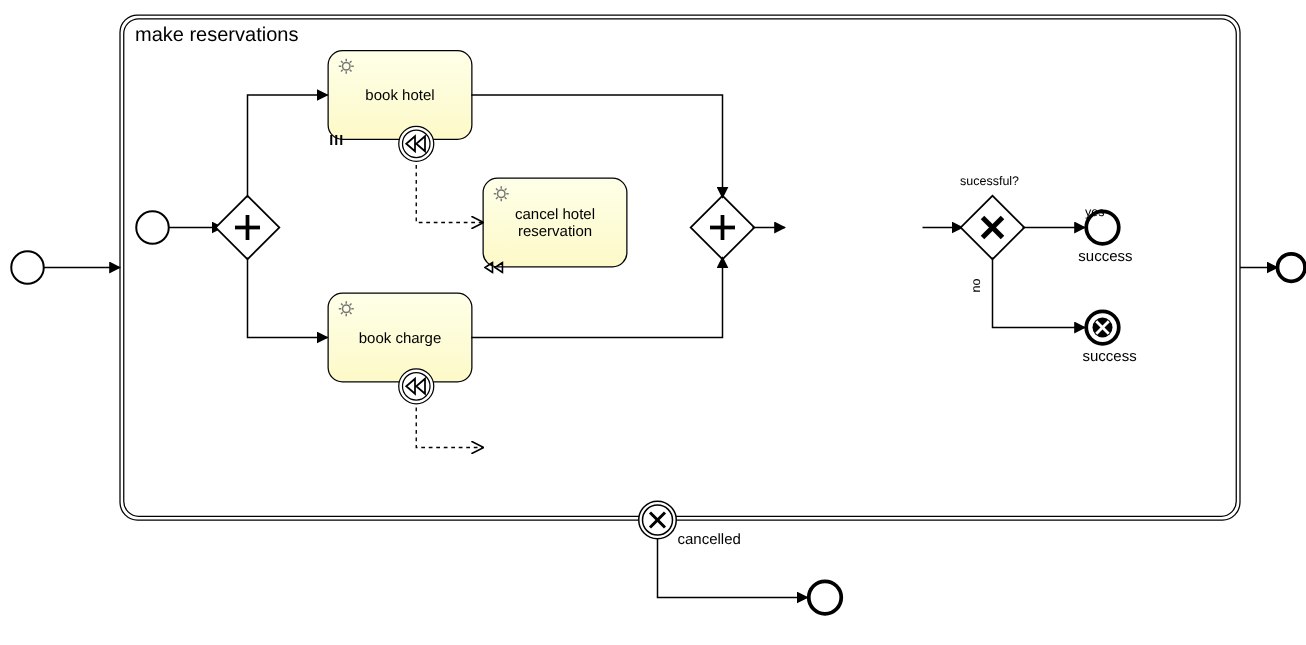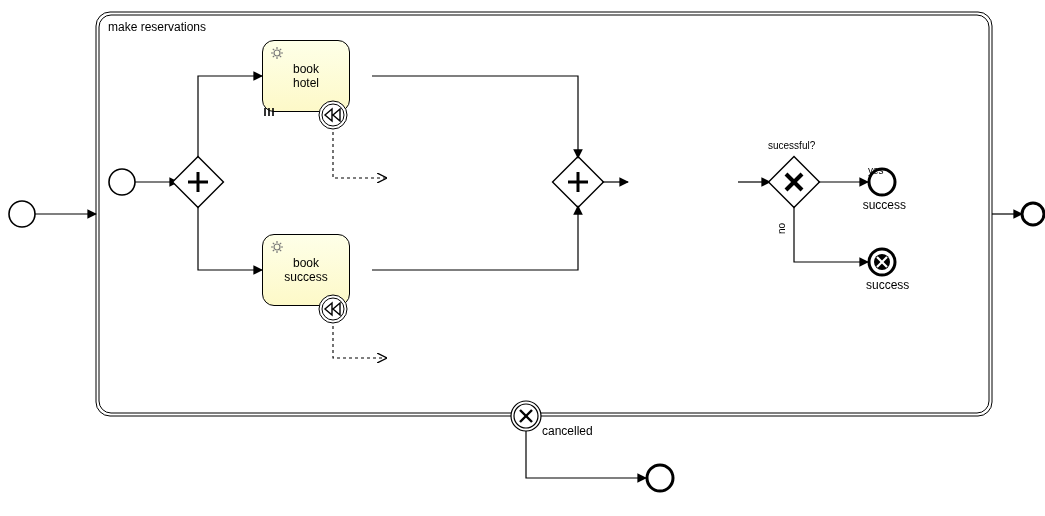--- a/index.html
+++ b/index.html
@@ -1,25 +1,25 @@
 <!DOCTYPE html>
 <html><head>
 <meta charset="utf-8">
 <style>
   html,body{margin:0;padding:0;background:#fff;font-family:Arial,Helvetica,sans-serif;font-size:12px;color:#000}
   .canvas{position:relative;width:1045px;height:516px}
   svg{position:absolute;left:0;top:0}
-  .task{position:absolute;width:88px;height:72px;border:1px solid #000;border-radius:12px;
-        background:linear-gradient(to bottom,#feffe8,#fdf9c8);box-sizing:border-box;padding:19px;text-align:center;
+  .task{position:absolute;width:116px;height:72px;border:1px solid #000;border-radius:12px;
+        background:linear-gradient(to bottom,#feffe8,#fdf9c8);box-sizing:border-box;padding:4px;text-align:center;
         display:flex;align-items:center;justify-content:center}
   .task-label{line-height:1.2}
   .task-icon{position:absolute;left:6px;top:4px}
   .marker-center{position:absolute;left:0;right:0;bottom:4px;display:flex;justify-content:center;gap:4px;align-items:center}
   .boundary{position:absolute;width:30px;height:30px}
-  .subprocess-title{position:absolute;font-size:12px}
+  .subprocess-title{position:absolute;font-size:16px}
   .end-lbl{position:absolute;font-size:12px;text-align:right}
   .edge-lbl{position:absolute;font-size:10px}
 </style>
 </head>
 <body>
 <div class="canvas">
 
 <svg width="1045" height="516">
   <defs>
     <marker id="arrow" viewBox="0 0 10 10" refX="9" refY="5" markerWidth="8" markerHeight="8" orient="auto-start-reverse">
@@ -178,31 +178,49 @@
 </div>
 
 <div class="boundary" style="left:318px;top:100px">
   <svg width="30" height="30">
         <circle cx="15" cy="15" r="14" fill="#fff" stroke="#000"></circle>
         <circle cx="15" cy="15" r="11" fill="none" stroke="#000"></circle>
     <path d="M14 9 L7 15 L14 21 Z M22 9 L15 15 L22 21 Z" fill="none" stroke="#000" stroke-width="1.4"></path>
       </svg>
 </div>
 
+<div class="task" style="left:386px;top:142px">
+  <span class="task-icon">
+    <svg width="16" height="16">
+          <g stroke="#777" fill="none" stroke-width="1.2">
+            <circle cx="8" cy="8" r="3"></circle>
+            <path d="M8 2v2M8 12v2M2 8h2M12 8h2M3.8 3.8l1.4 1.4M10.8 10.8l1.4 1.4M3.8 12.2l1.4-1.4M10.8 5.2l1.4-1.4"></path>
+          </g>
+        </svg>
+  </span>
+  <span class="task-label">cancel hotel reservation</span>
+  <span class="marker-center">
+    <span>
+          <svg width="16" height="10">
+            <path d="M7 1 L1 5 L7 9 Z M15 1 L9 5 L15 9 Z" fill="none" stroke="#000" stroke-width="1.3"></path>
+          </svg>
+        </span>
+  </span>
+</div>
 
 <div class="task" style="left:262px;top:234px">
   <span class="task-icon">
     <svg width="16" height="16">
           <g stroke="#777" fill="none" stroke-width="1.2">
             <circle cx="8" cy="8" r="3"></circle>
             <path d="M8 2v2M8 12v2M2 8h2M12 8h2M3.8 3.8l1.4 1.4M10.8 10.8l1.4 1.4M3.8 12.2l1.4-1.4M10.8 5.2l1.4-1.4"></path>
           </g>
         </svg>
   </span>
-  <span class="task-label">book success</span>
+  <span class="task-label">book charge</span>
 </div>
 
 <div class="boundary" style="left:318px;top:294px">
   <svg width="30" height="30">
         <circle cx="15" cy="15" r="14" fill="#fff" stroke="#000"></circle>
         <circle cx="15" cy="15" r="11" fill="none" stroke="#000"></circle>
     <path d="M14 9 L7 15 L14 21 Z M22 9 L15 15 L22 21 Z" fill="none" stroke="#000" stroke-width="1.4"></path>
       </svg>
 </div>
 

